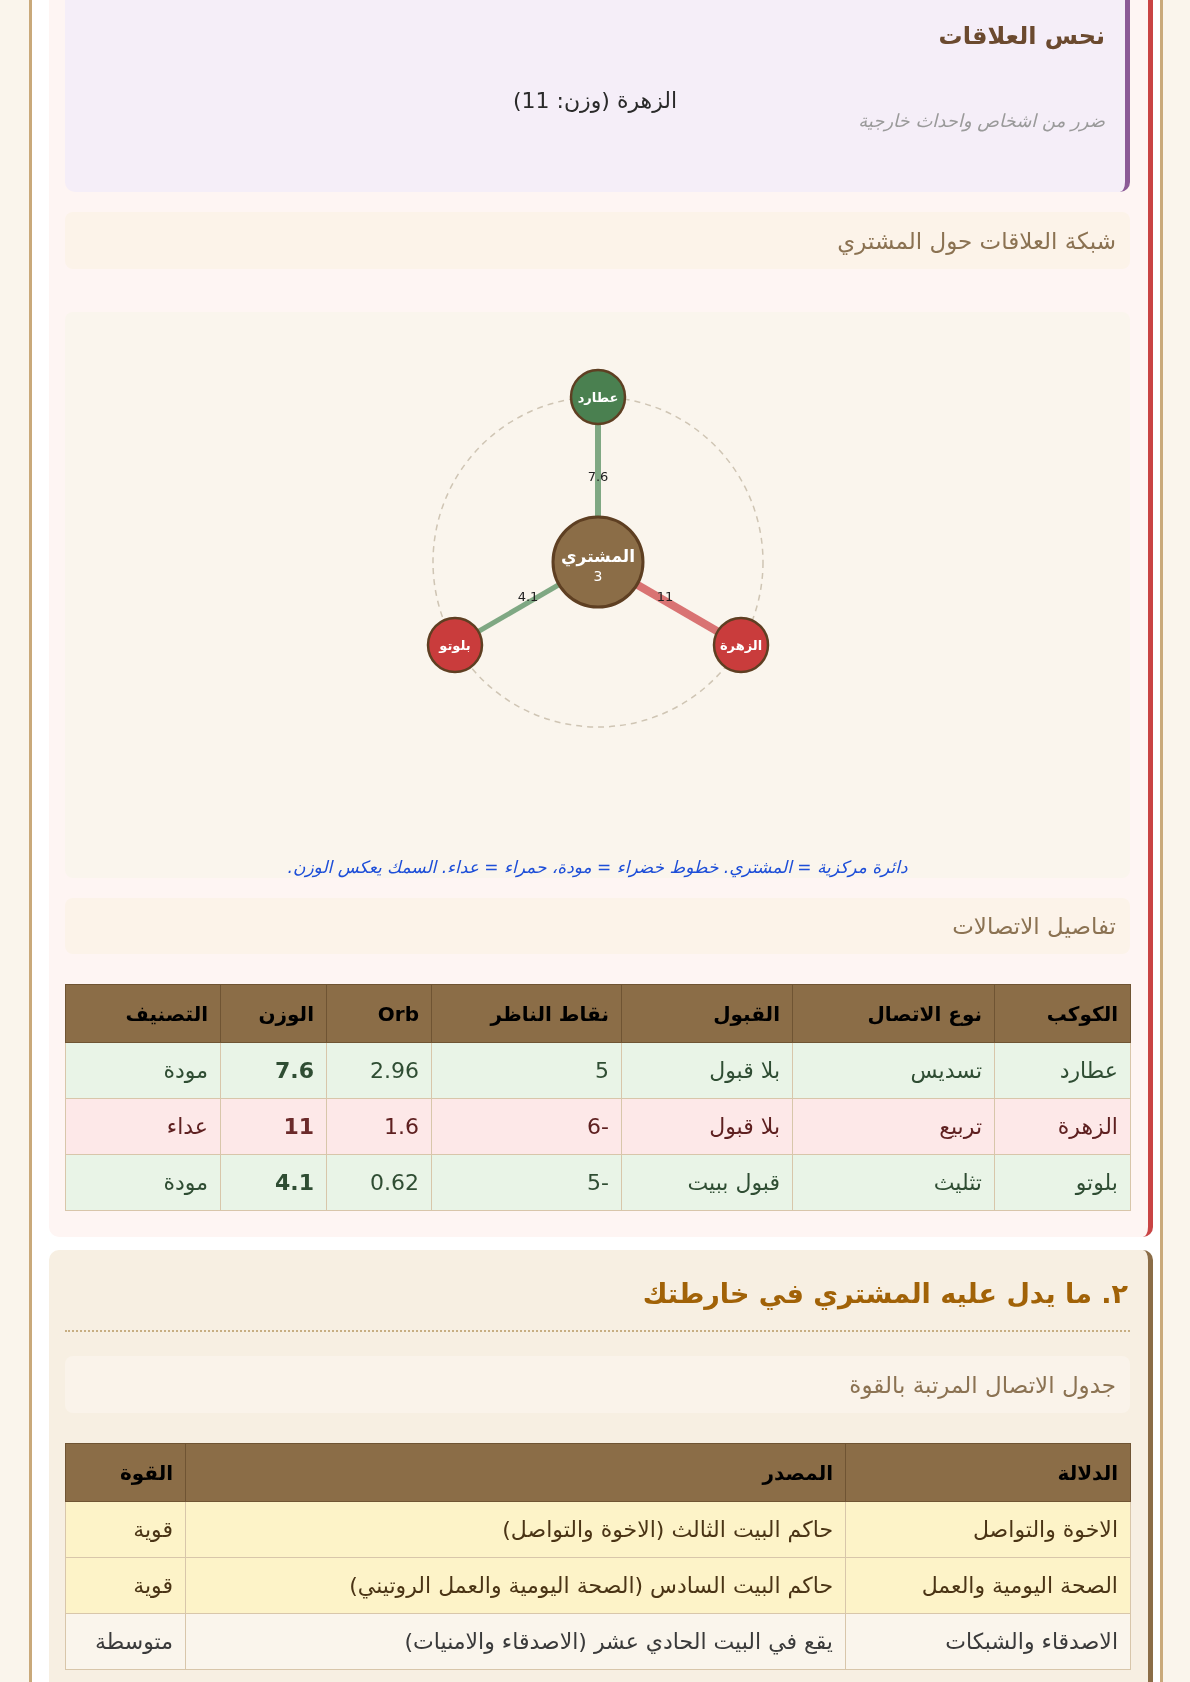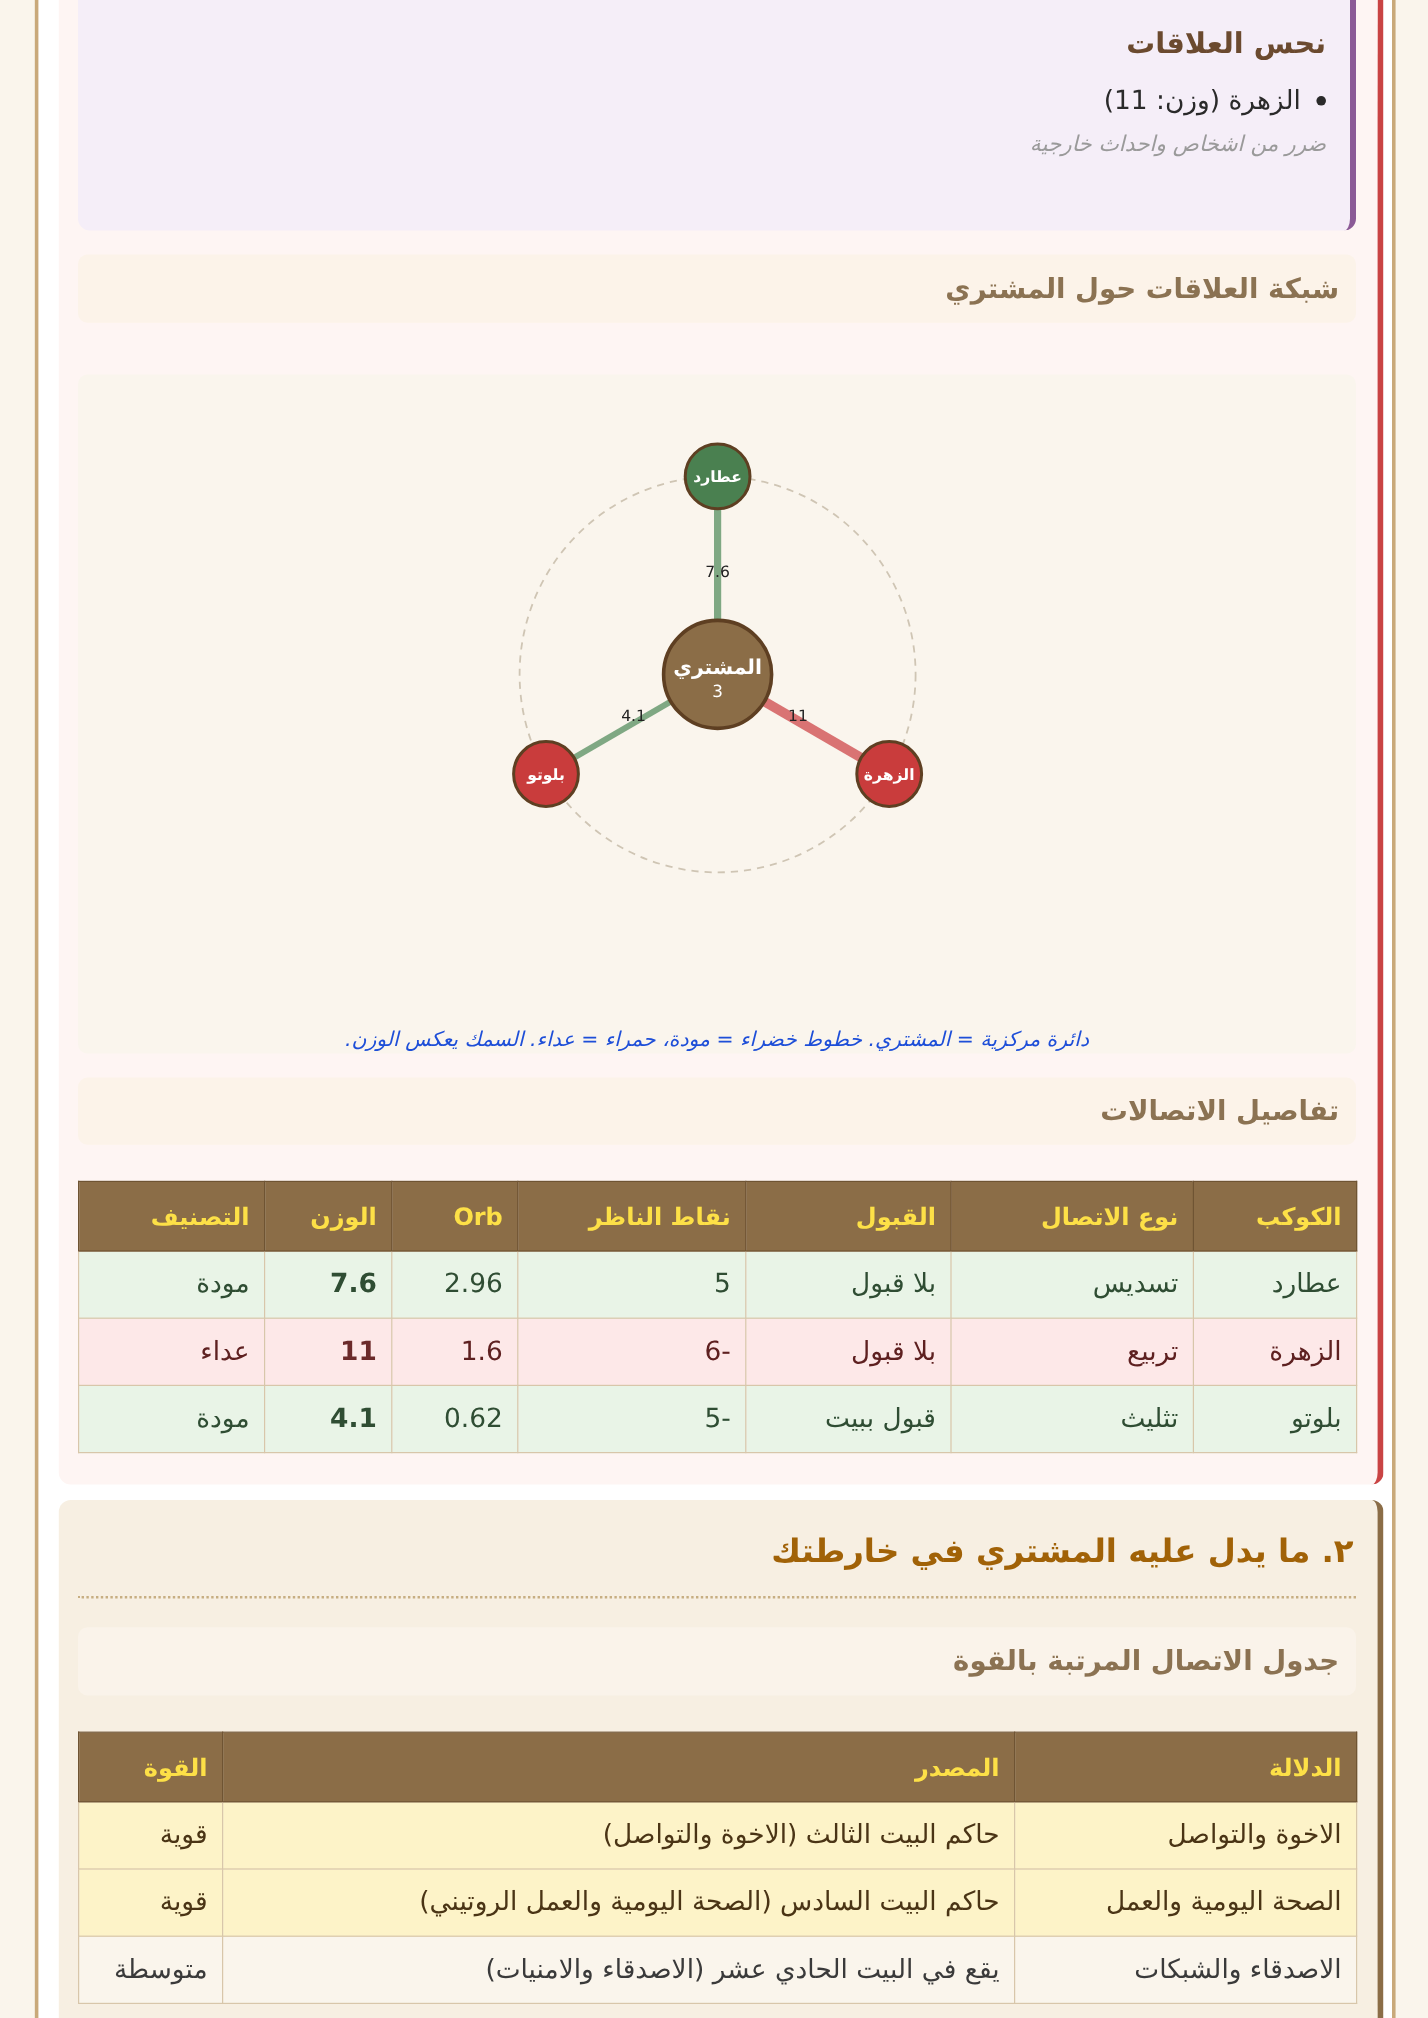--- a/index.html
+++ b/index.html
@@ -26,44 +26,44 @@
   .malefic-box {
     position: absolute; left: 16px; top: 20px; width: 1065px; height: 192px;
     background: #f5eef8;
     border-right: 5px solid #8b5a96;
     border-radius: 0 0 10px 10px;
     padding: 22px 20px 0 20px;
   }
   .malefic-title { font-size: 24px; font-weight: bold; color: #6b4a2f; height: 36px; }
   .malefic-sub { font-size: 22px; color: #2a2a2a; margin-top: 10px; height: 40px; }
   .malefic-list { list-style: none; font-size: 22px; color: #2a2a2a; margin-top: 6px; }
-  .malefic-list li { display: flex; align-items: center; gap: 13px; height: 40px; }
+  .malefic-list li { display: flex; align-items: center; gap: 24px; height: 40px; flex-direction: column; }
   .bullet { width: 8px; height: 8px; border-radius: 50%; background: #2a2a2a; display: inline-block; }
   .malefic-note { font-size: 18px; font-style: italic; color: #9a9a9a; margin-top: 6px; }
 
   .section-title-box {
     position: absolute; left: 16px; width: 1065px;
     background: #fcf3e9; border-radius: 8px;
     padding: 0 14px; display: flex; align-items: center;
   }
-  .section-title { font-size: 23px; font-weight: bold; color: #8b7252; }
+  .section-title { font-size: 23px; font-weight: normal; color: #8b7252; }
 
   .network-box {
     position: absolute; left: 16px; top: 332px; width: 1065px; height: 566px;
     background: #faf5ed; border-radius: 8px;
   }
   .network-svg { position: absolute; left: 0; top: 0; }
   .network-caption {
     position: absolute; left: 0; width: 100%; top: 510px; text-align: center;
     font-size: 17px; font-style: italic; color: #1d4ed8; margin-top: 35px;
   }
 
   table { border-collapse: collapse; width: 1065px; table-layout: fixed; }
   th {
-    background: #8b6d47; color: #fde047; font-weight: bold; font-size: 20px;
+    background: #8b6d47; color: #000000; font-weight: bold; font-size: 20px;
     text-align: right; padding: 0 12px; height: 58px;
     border: 1px solid #6f5433;
   }
   td {
     font-size: 22px; text-align: right; padding: 0 12px; height: 56px;
     border: 1px solid #d8c6aa;
   }
   .row-good td { background: #e9f4e7; color: #2f4d33; }
   .row-bad td { background: #fde8e8; color: #5e2020; }
   .wt { font-weight: bold; color: #6b4a2f; }

